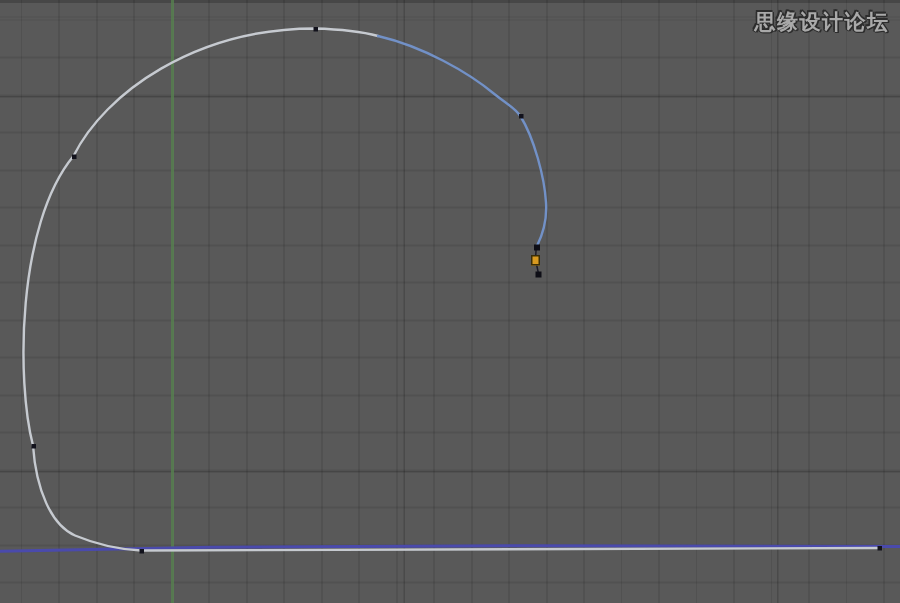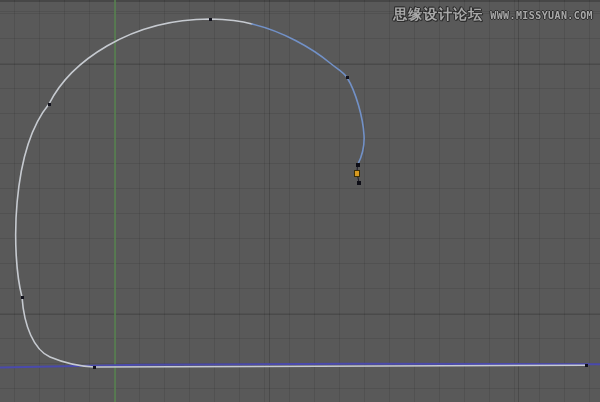--- a/index.html
+++ b/index.html
@@ -74,16 +74,15 @@
       <div class="vertex" style="left: 208.5px; top: 17.5px;"></div>
       <div class="vertex" style="left: 345.5px; top: 76px;"></div>
       <div class="vertex handle" style="left: 355.5px; top: 162.5px;"></div>
       <div class="vertex handle" style="left: 357px; top: 180.5px;"></div>
     </div>
 
   <div class="selected-vertex" id="selected-vertex" style="left: 354px; top: 169.5px; background: rgb(216, 154, 32);"></div>
 
   <div class="watermark">
     <span class="cn">思缘设计论坛</span>
-    <span class="url">WWW.MISSYUAN.COM</span>
   </div>
 
 </div>
 
 </body></html>

